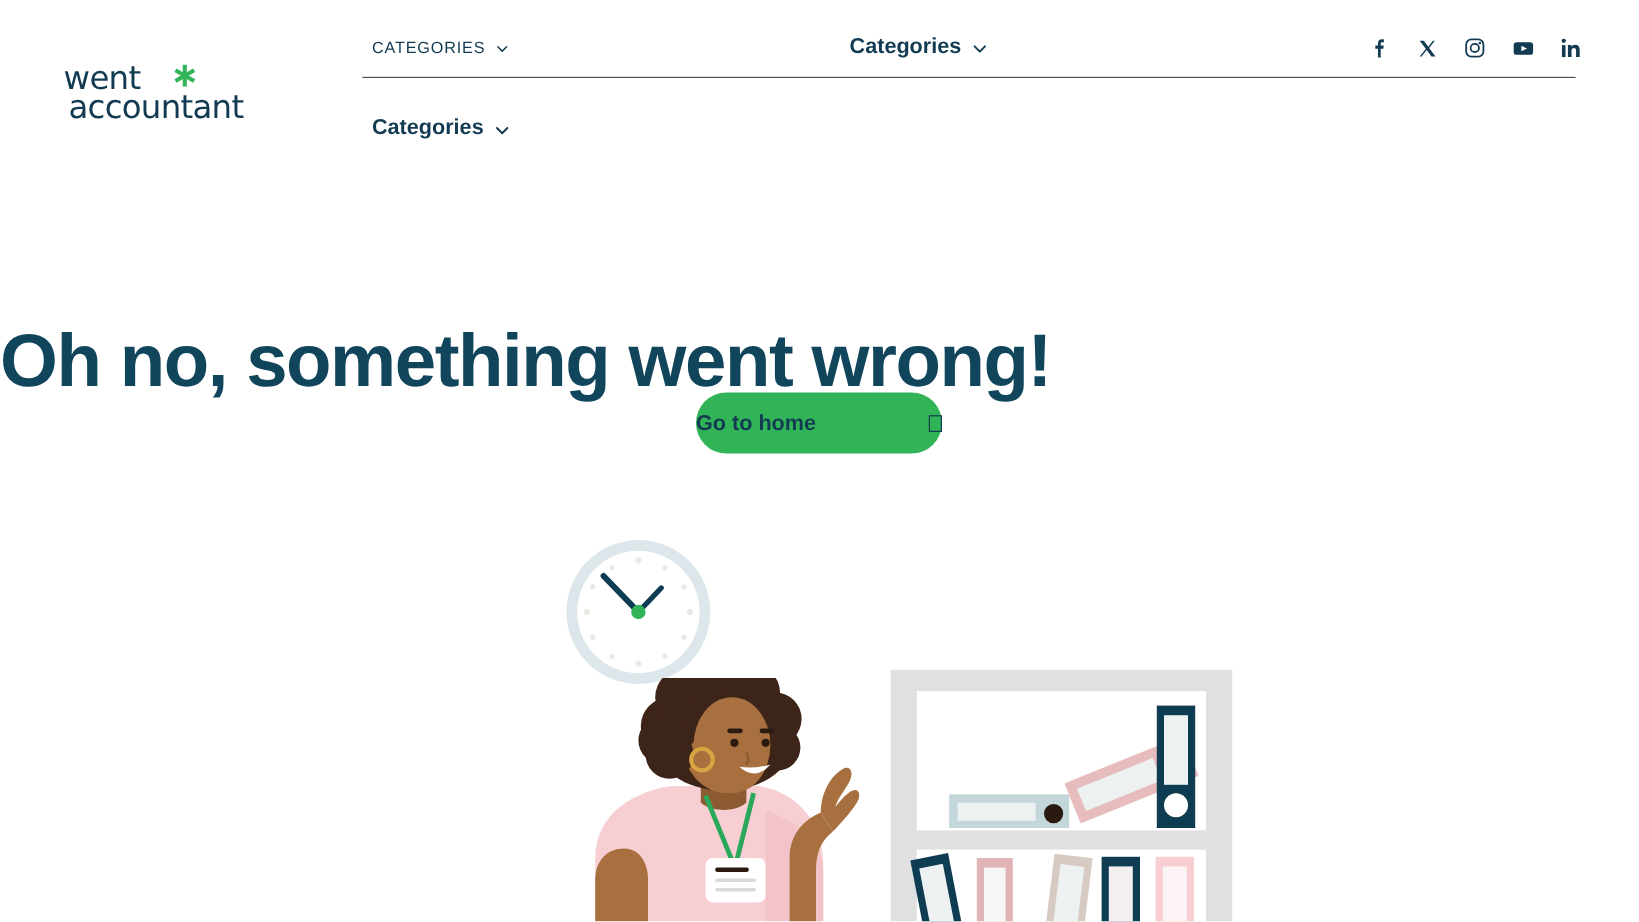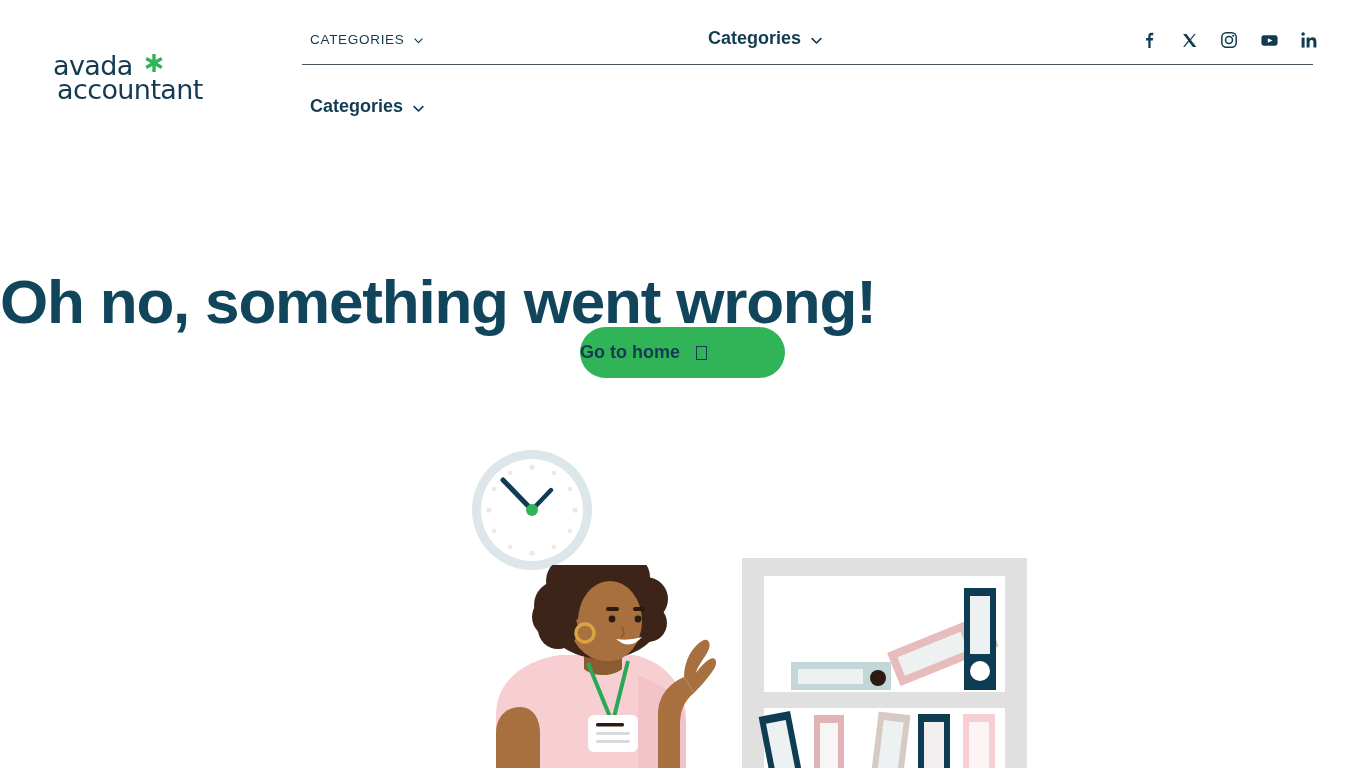--- a/index.html
+++ b/index.html
@@ -59,21 +59,21 @@
     text-align:left;
     font-size:62px; font-weight:bold; color:#11455c;
     letter-spacing:-1.2px; line-height:70px;
     font-family:"Liberation Sans", sans-serif;
   }
 
   .cta {
     position:absolute; top:327px; left:580px;
     width:205px; height:51px; border-radius:26px;
     background:#31b457; border:none;
-    display:flex; align-items:center; justify-content:flex-start; gap:16px;
+    display:flex; align-items:center; justify-content:space-between; gap:16px;
     cursor:pointer; padding:0;
   }
   .cta-label { font-size:18px; font-weight:bold; color:#123b52; font-family:"Liberation Sans", sans-serif; }
   .cta-icon { font-size:15px; color:#123b52; display:inline-block;
               width:11px; height:14px; border:1px solid #123b52; }
 
   
   .illus { position:absolute; left:0; top:430px; width:1366px; height:338px; }
 
   
@@ -86,21 +86,21 @@
   .shelf { position:absolute; left:742px; top:128px; width:285px; height:210px; }
 </style>
 </head>
 <body>
 
 <div class="page">
 
   <div class="header">
 
     <div class="logo">
-      <div class="logo-line1">avada</div>
+      <div class="logo-line1">went</div>
       <div class="logo-line2">accountant</div>
     </div>
     <div class="logo-star">
       <svg width="22" height="22" viewBox="0 0 22 22">
         <g stroke="#31b457" stroke-width="3.4" stroke-linecap="butt">
           <line x1="11" y1="2" x2="11" y2="20"></line>
           <line x1="3.2" y1="6.5" x2="18.8" y2="15.5"></line>
           <line x1="3.2" y1="15.5" x2="18.8" y2="6.5"></line>
         </g>
       </svg>

